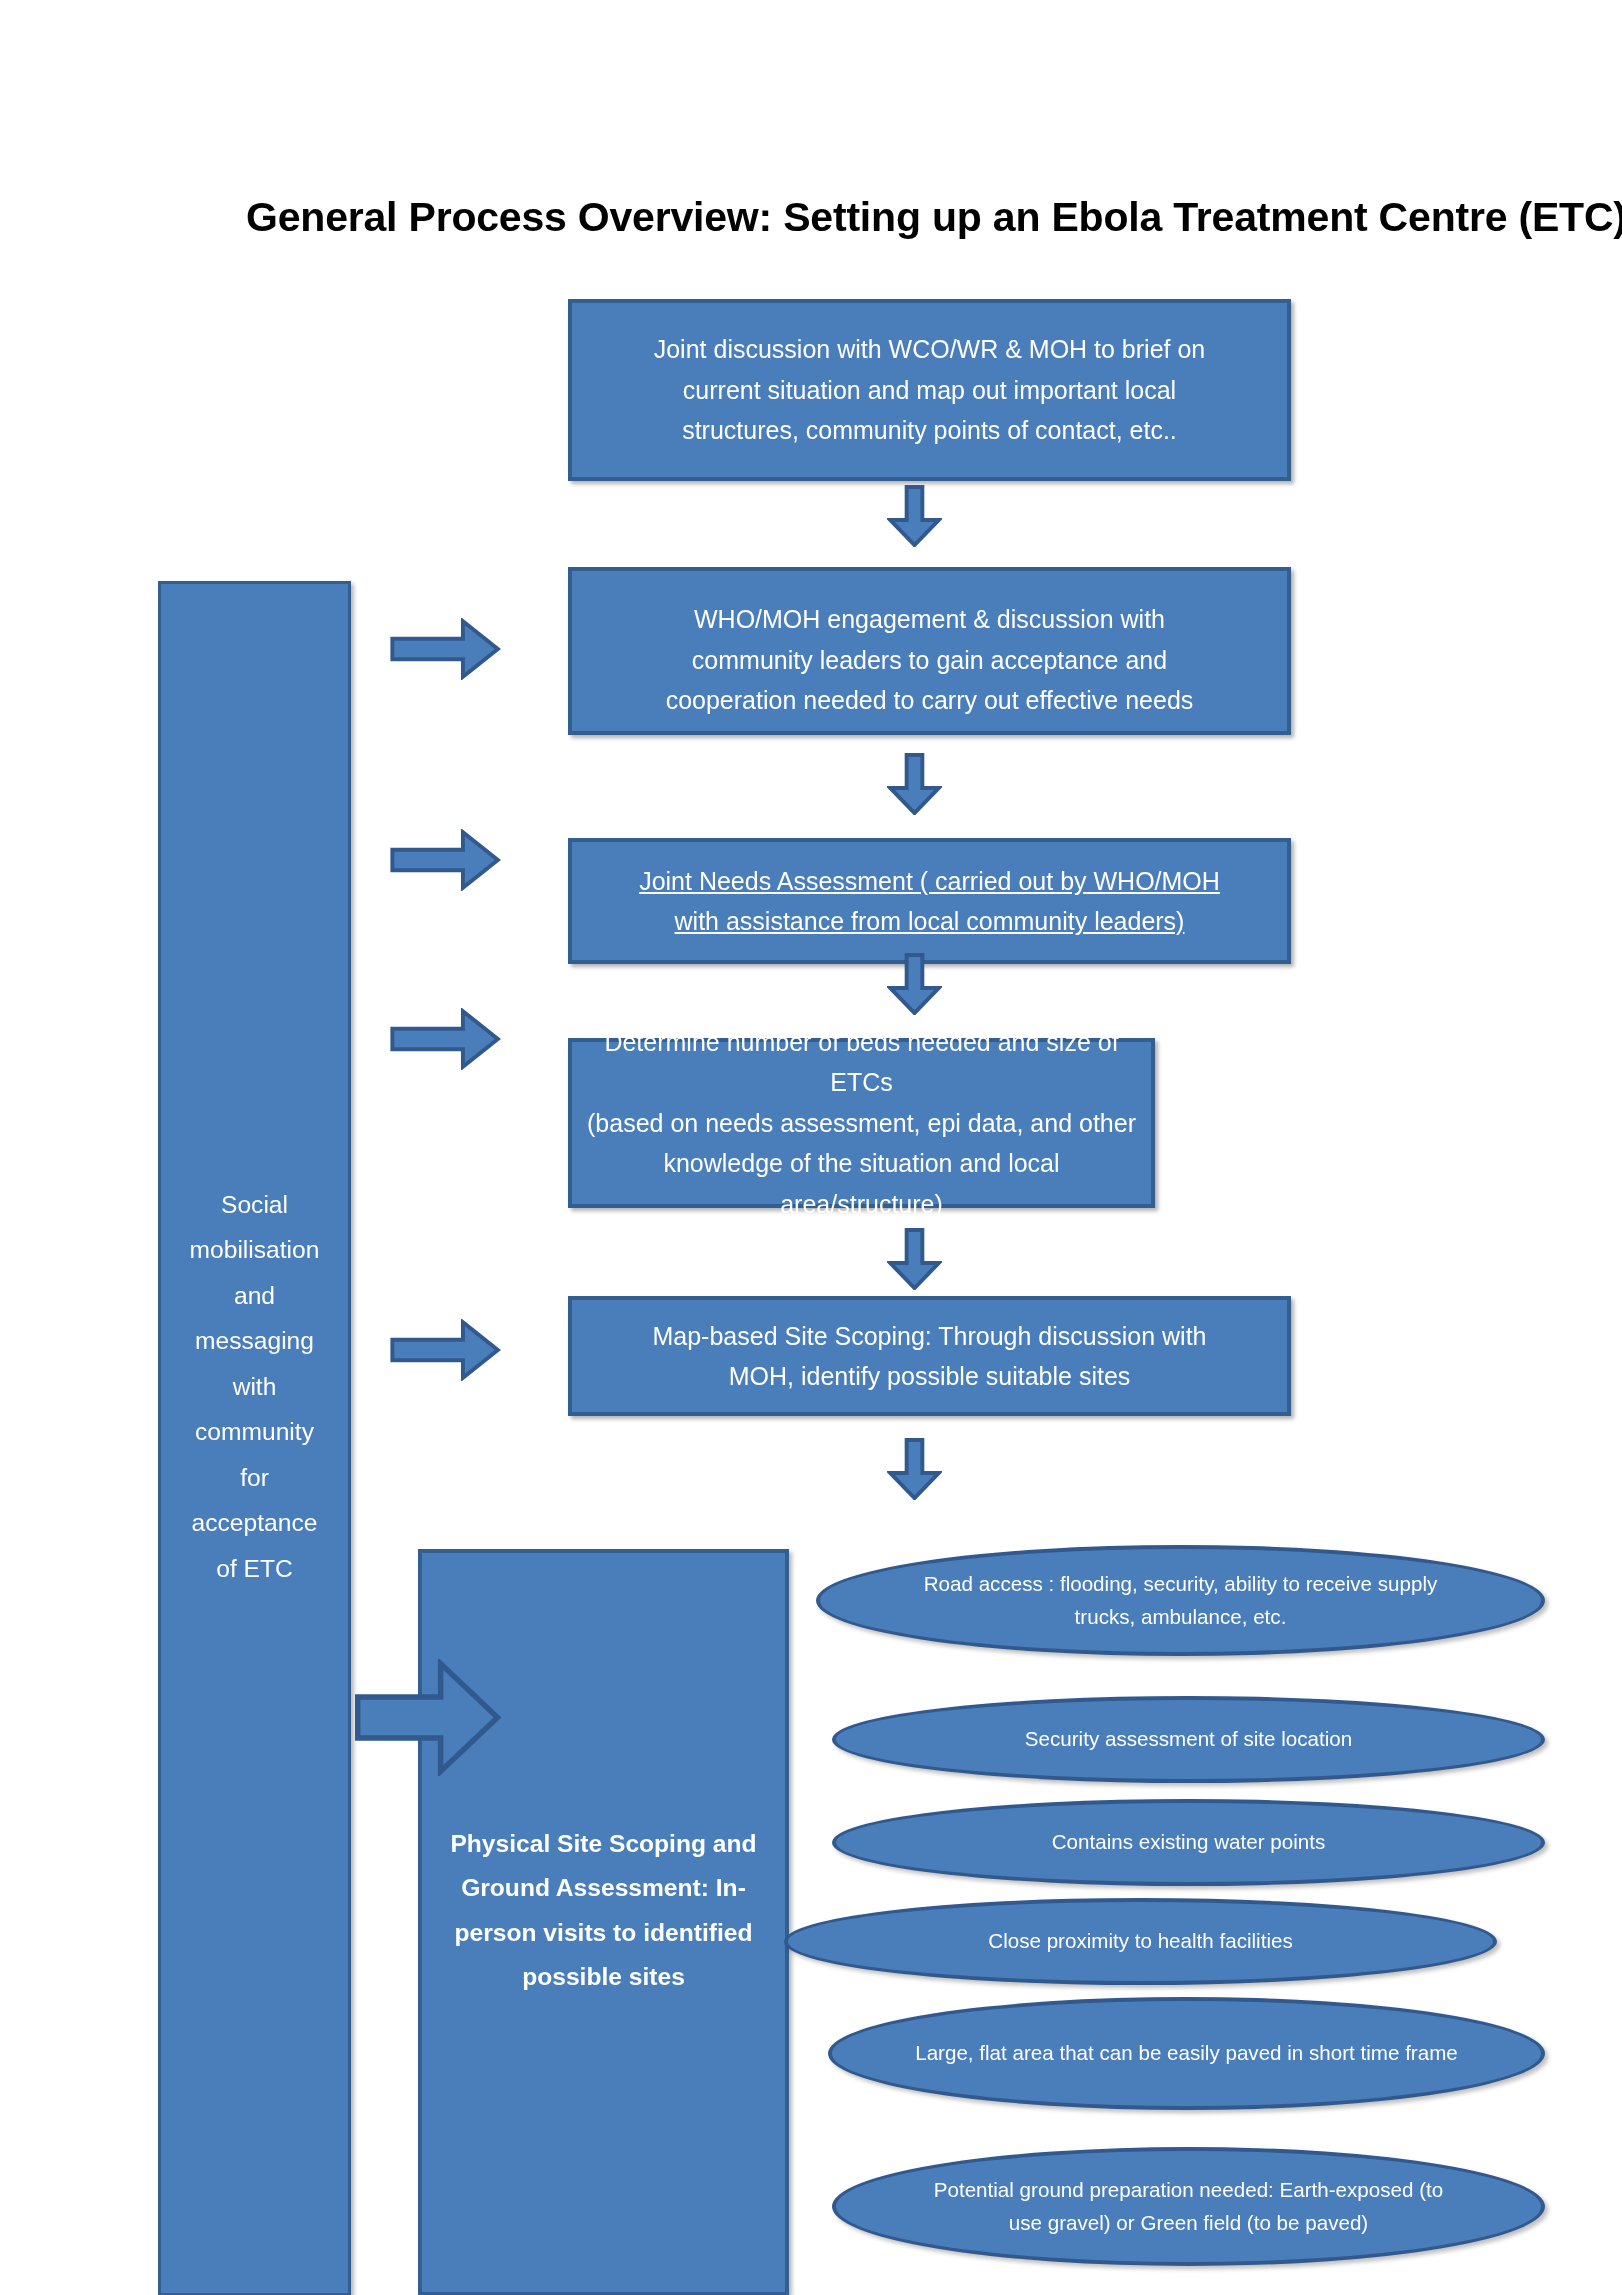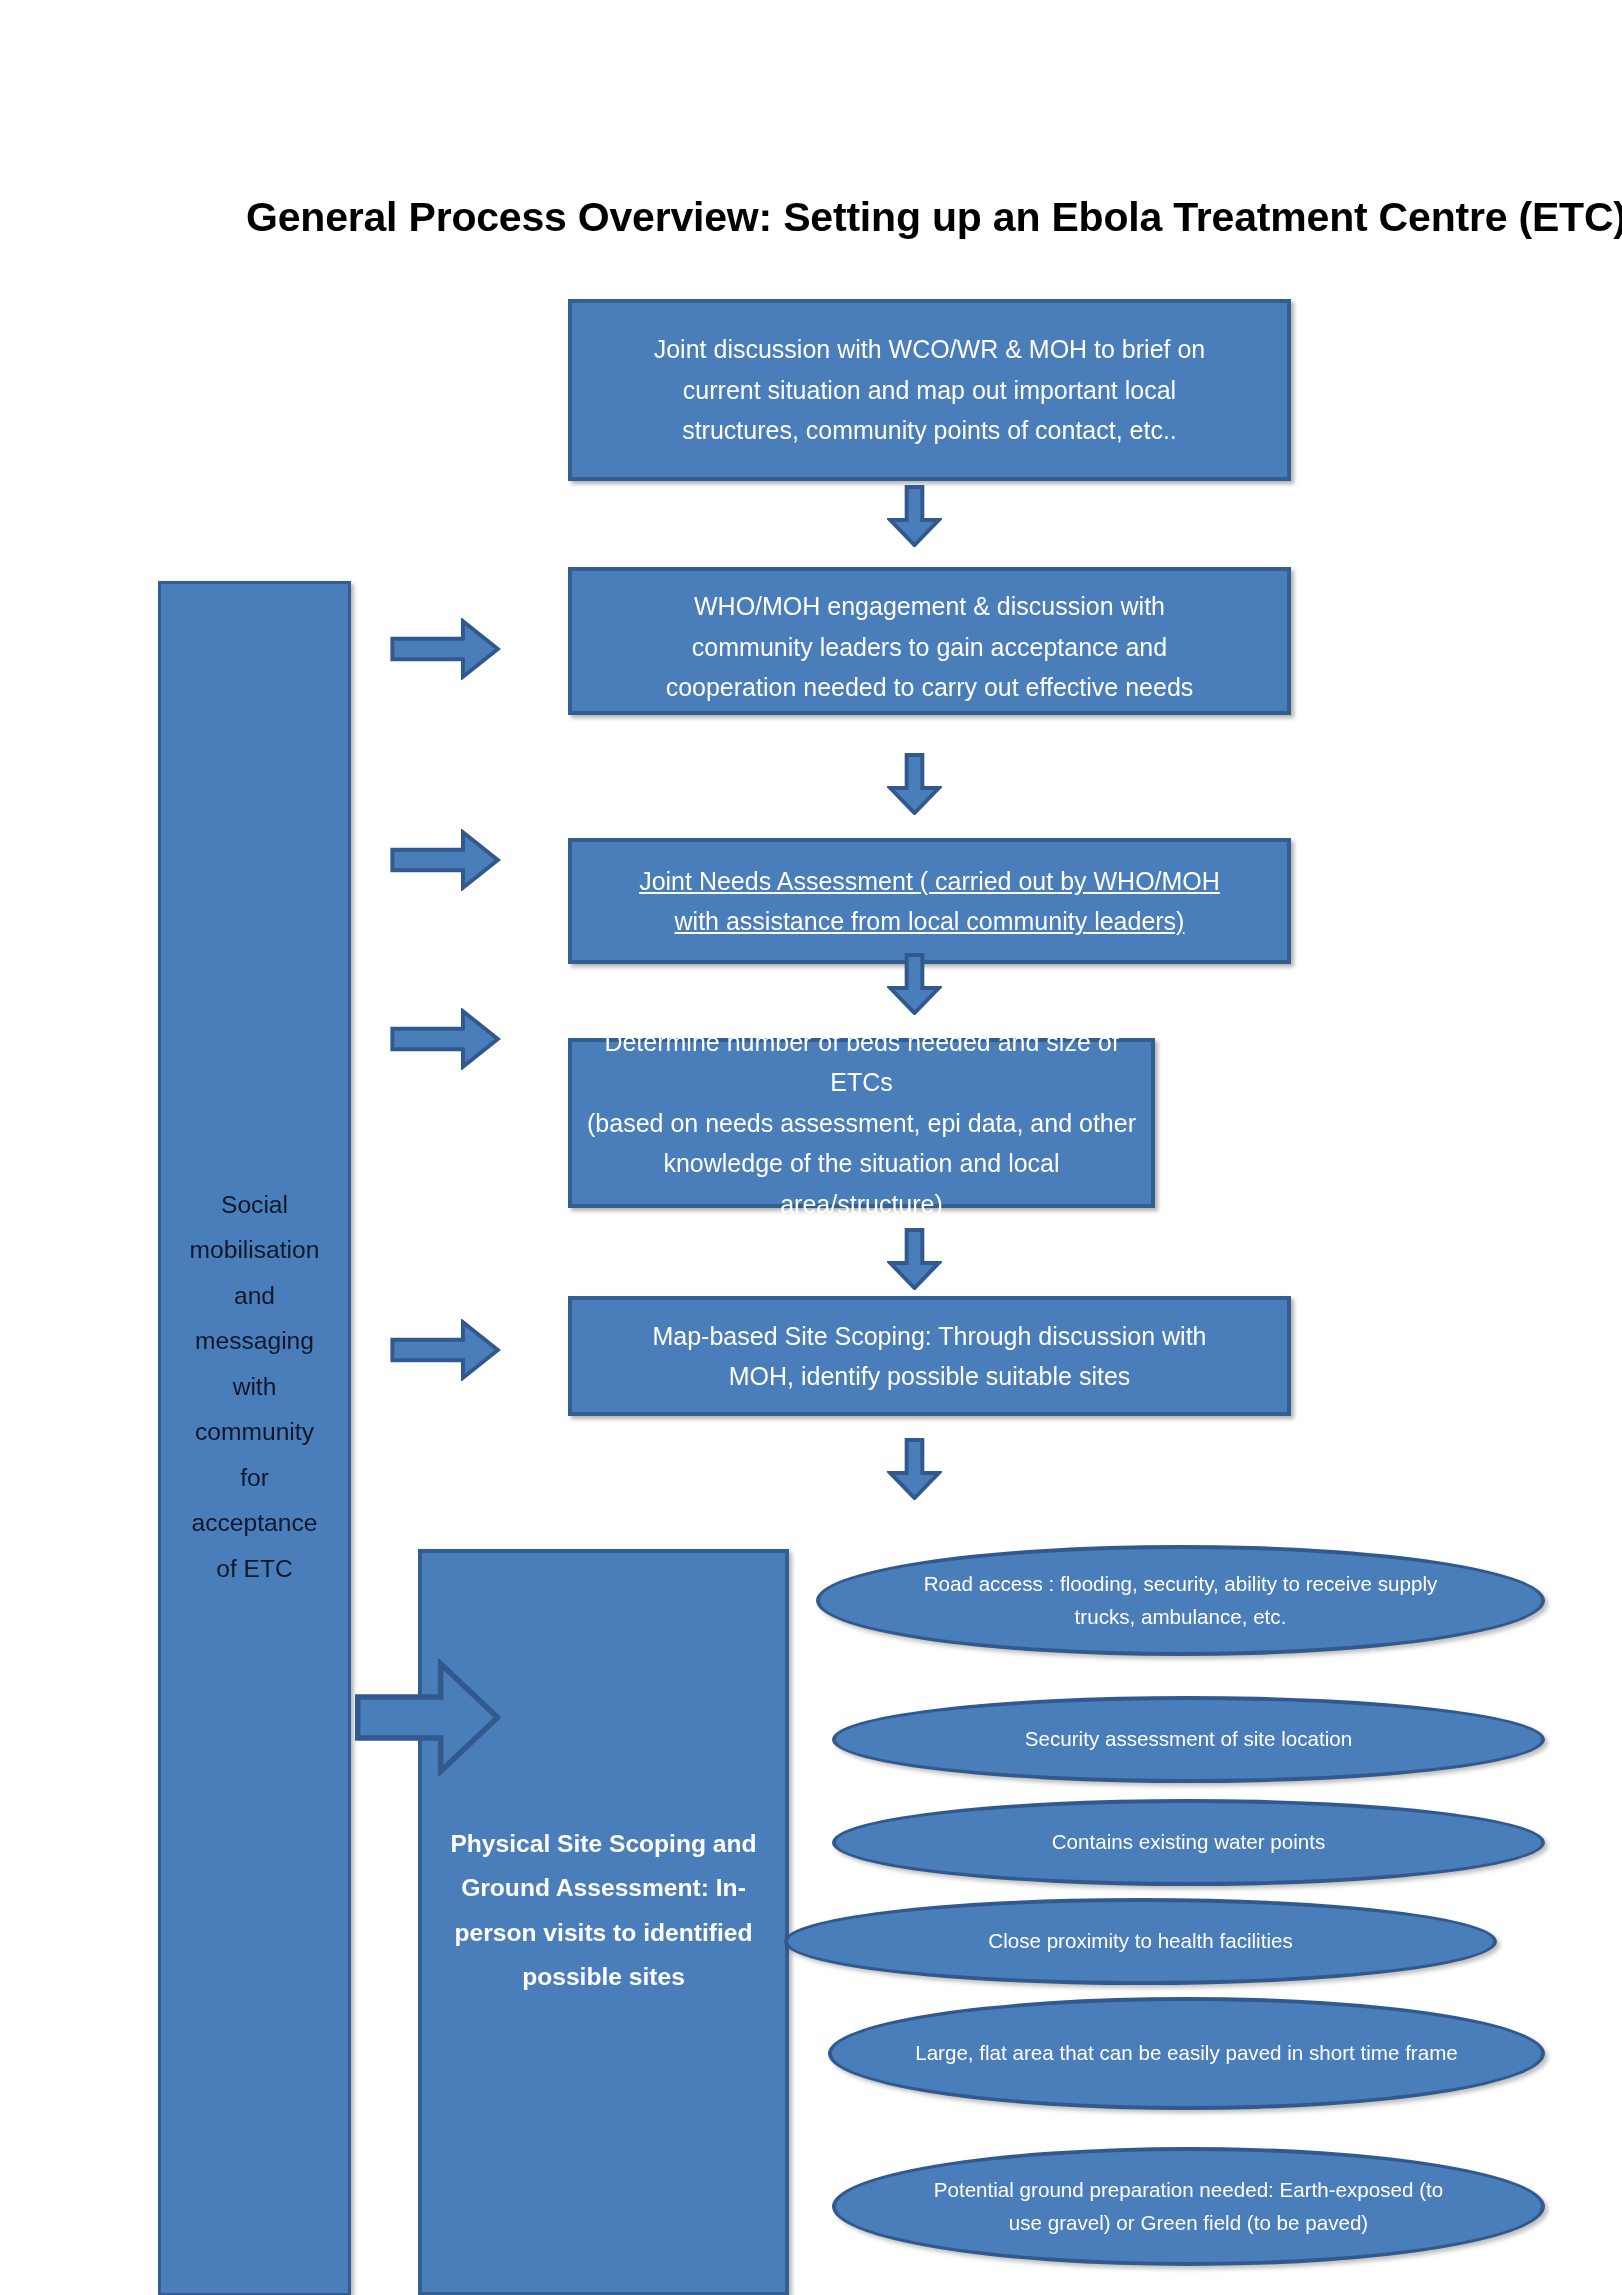--- a/index.html
+++ b/index.html
@@ -53,21 +53,21 @@
   .sidebar {
     position: absolute;
     left: 158px;
     top: 581px;
     width: 193px;
     height: 1715px;
     box-sizing: border-box;
     background: #4a7ebb;
     border: 3.2px solid #325f8f;
     box-shadow: 3.2px 3.2px 4px rgba(0,0,0,0.28);
-    color: #0f172a;
+    color: #ffffff;
     font-size: 24.6px;
     line-height: 1.85;
     text-align: center;
     padding-top: 598px;
   }
 
   
   .psbox {
     position: absolute;
     left: 418px;
@@ -150,21 +150,21 @@
   </div>
 
   <div class="pbox" style="left:560px; top:299px; width:723px; height:182px;">
     <div class="txt">
       <div>Joint discussion with WCO/WR &amp; MOH to brief on</div>
       <div>current situation and map out important local</div>
       <div>structures, community points of contact, etc..</div>
     </div>
   </div>
 
-  <div class="pbox clip" style="left:560px; top:567px; width:723px; height:148px; align-items:flex-start; padding-top:15px;justify-content:flex-end;">
+  <div class="pbox clip" style="left:560px; top:567px; width:723px; height:168px; align-items:flex-start; padding-top:28px;justify-content:flex-end;">
     <div class="txt">
       <div>WHO/MOH engagement &amp; discussion with</div>
       <div>community leaders to gain acceptance and</div>
       <div>cooperation needed to carry out effective needs</div>
       <div>.</div>
     </div>
   </div>
 
   <div class="pbox" style="left:560px; top:838px; width:723px; height:126px;text-decoration:underline;">
     <div class="txt">

